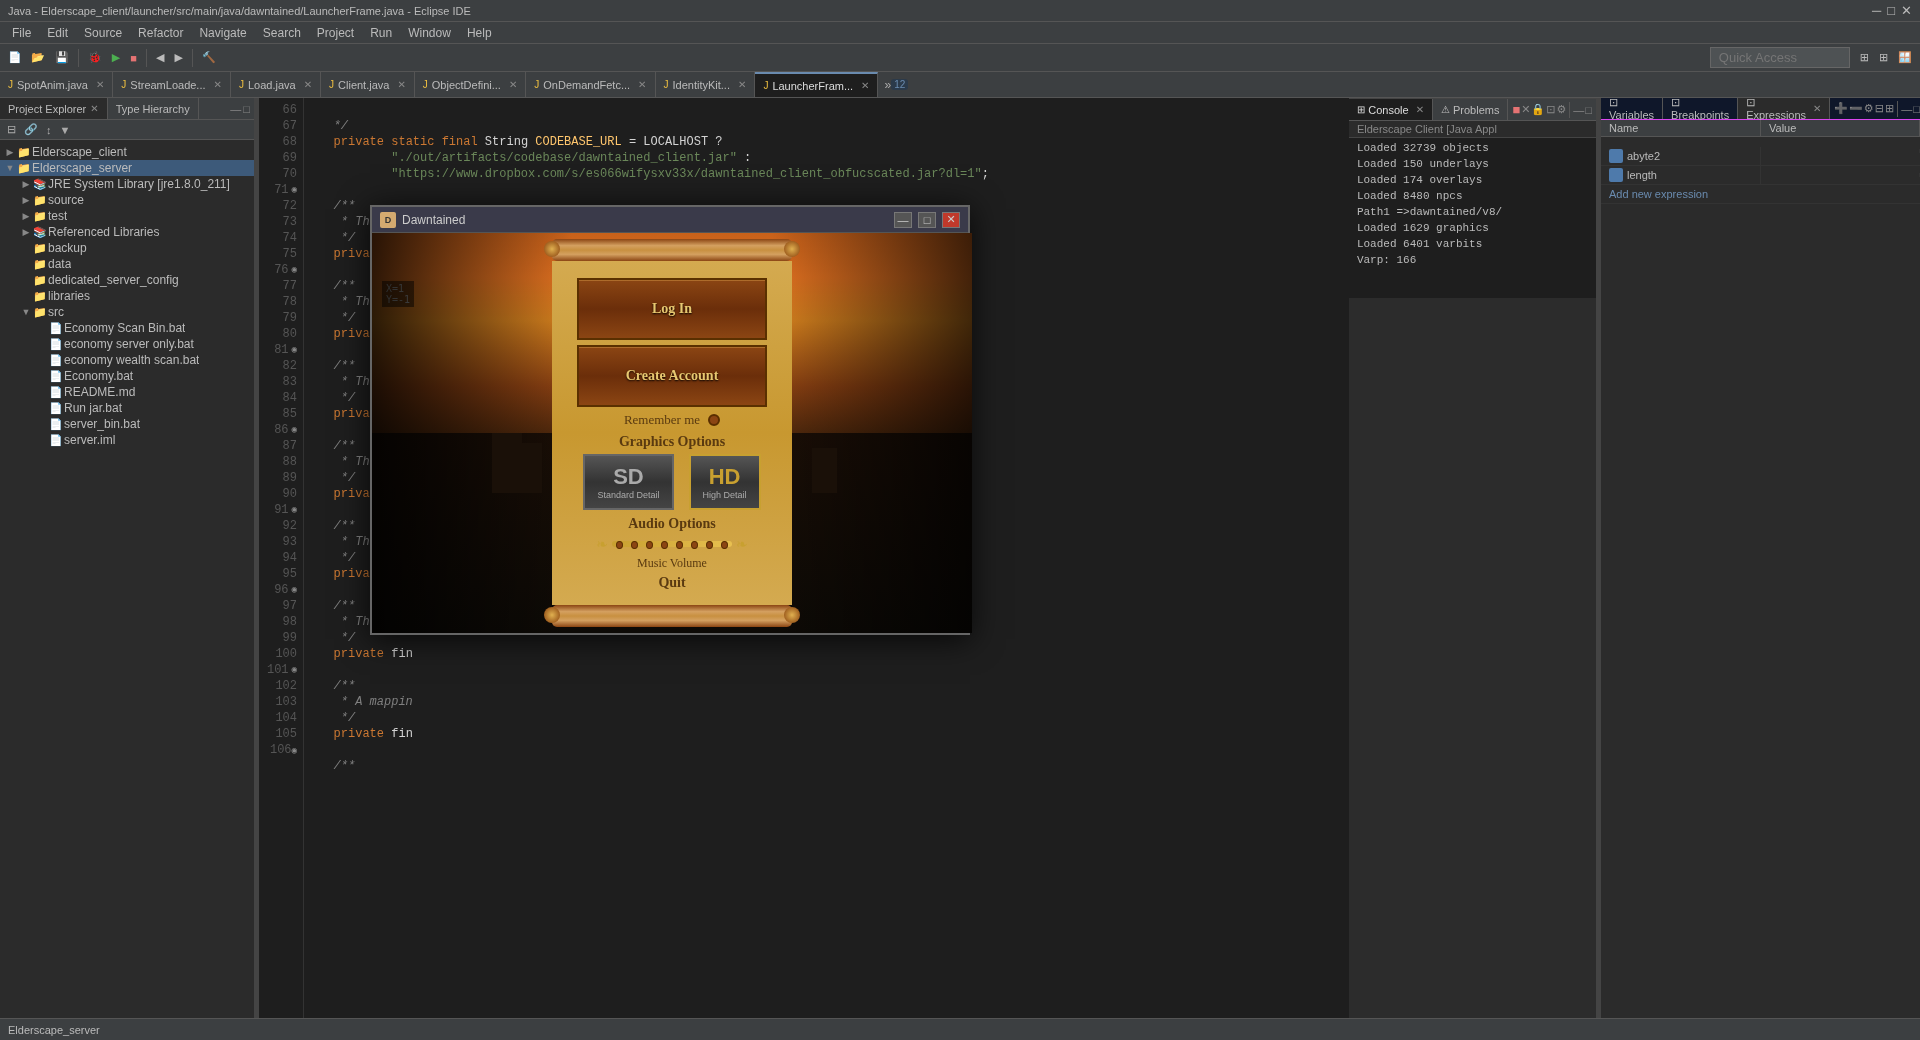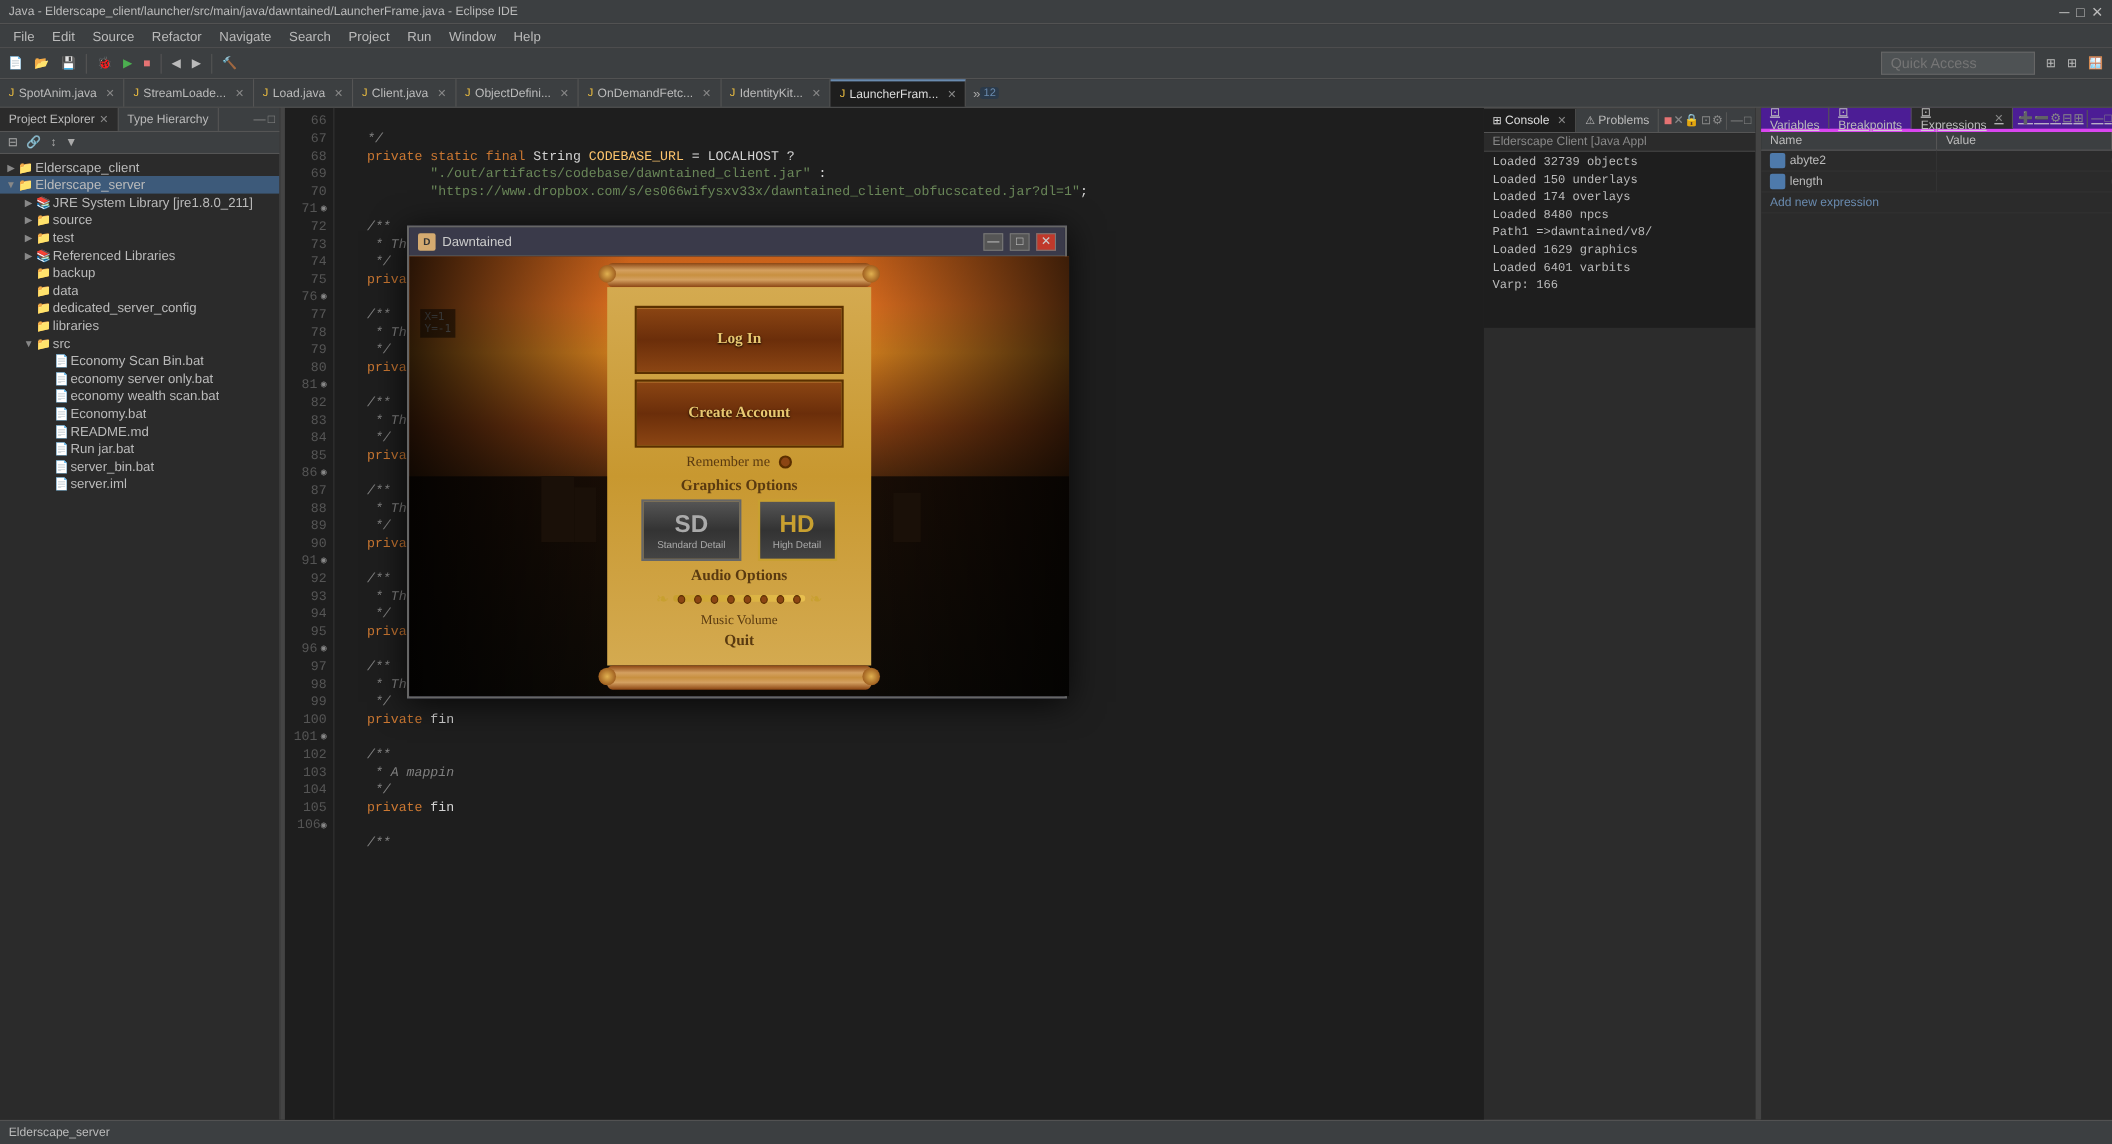--- a/index.html
+++ b/index.html
@@ -48,21 +48,21 @@
 
     
     .kw { color: #cc7832; }
     .str { color: #6a8759; }
     .cmt { color: #808080; font-style: italic; }
     .type { color: #ffc66d; }
     .bracket { color: #d4d4d4; }
 
     
     #right-panel { width: 320px; background: #2b2b2b; border-left: 1px solid #444; display: flex; flex-direction: column; flex-shrink: 0; }
-    #right-tabs { display: flex; height: 22px; background: #4c1d95; border-bottom: 3px solid #d946ef; text-decoration: underline; }
+    #right-tabs { display: flex; height: 22px; background: #0f172a; border-bottom: 1px solid #d946ef; }
     .right-tab { display: flex; align-items: center; padding: 0 8px; font-size: 11px; color: #bbb; border-right: 1px solid #555; cursor: pointer; gap: 3px; }
     .right-tab.active { background: #2b2b2b; }
     #vars-table { flex: 1; overflow: auto; }
     .vars-header { display: flex; background: #3c3f41; border-bottom: 1px solid #555; }
     .vars-col { padding: 2px 8px; font-size: 11px; color: #bbb; border-right: 1px solid #555; }
     .vars-row { display: flex; border-bottom: 1px solid #333; align-items: center; }
     .vars-cell { padding: 2px 8px; font-size: 11px; color: #bbb; border-right: 1px solid #333; }
     .vars-icon { width: 14px; height: 14px; background: #4e7aab; border-radius: 2px; display: inline-block; margin-right: 4px; }
     .add-expr { color: #6a8baf; font-size: 11px; padding: 3px 8px; cursor: pointer; }
 
@@ -524,21 +524,21 @@
           <button style="background:none;border:none;color:#888;cursor:pointer;font-size:11px;">□</button>
         </div>
       </div>
 
       <div id="vars-table">
         <div class="vars-header">
           <div class="vars-col" style="width:160px;">Name</div>
           <div class="vars-col" style="flex:1;">Value</div>
         </div>
         <div class="vars-row">
-          <div class="vars-cell" style="width:160px;display:flex;align-items:center;">
+          <div class="vars-cell" style="width:160px;display:flex;align-items:center;margin-top:10px;">
             <span class="vars-icon"></span>
             <span>abyte2</span>
           </div>
           <div class="vars-cell" style="flex:1;"></div>
         </div>
         <div class="vars-row">
           <div class="vars-cell" style="width:160px;display:flex;align-items:center;">
             <span class="vars-icon"></span>
             <span>length</span>
           </div>

